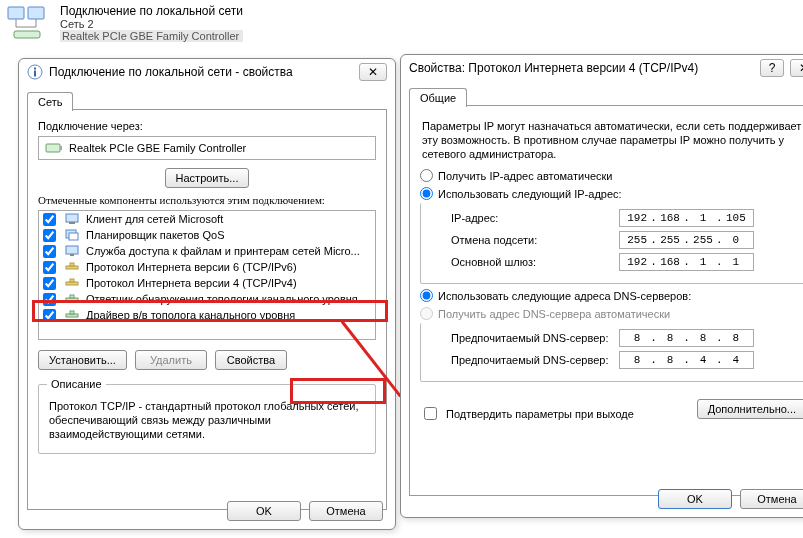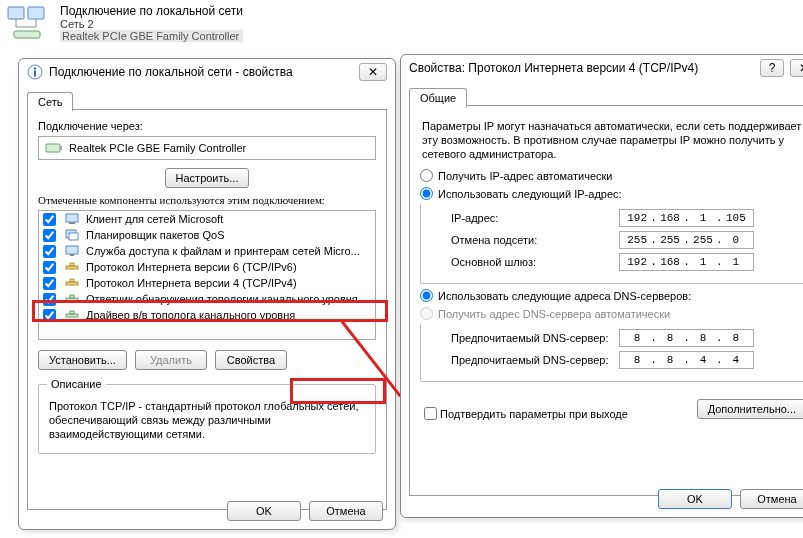--- a/index.html
+++ b/index.html
@@ -155,21 +155,21 @@
     padding:2px 4px;
     width: 135px;
     display:inline-flex; justify-content:space-between;
     font-size:11px; font-family:Liberation Mono, monospace;
     letter-spacing: 0;
     background:#fff;
   }
   .ip-input span { width:25%; text-align:center; }
   .ip-input .dot { width:auto; }
 
-  .checkbox-row { display:flex; align-items:center; gap:0; margin-top:10px;}
+  .checkbox-row { display:flex; align-items:center; gap:6px; margin-top:10px;}
 
   .info-icon { width:16px;height:16px; flex:0 0 auto; }
 
   .dialog-footer {
     position:absolute; left:0; right:0; bottom:8px;
     display:flex; justify-content:flex-end; gap:8px;
     padding: 0 12px;
   }
   .dialog-footer .btn { min-width:74px; }
 

